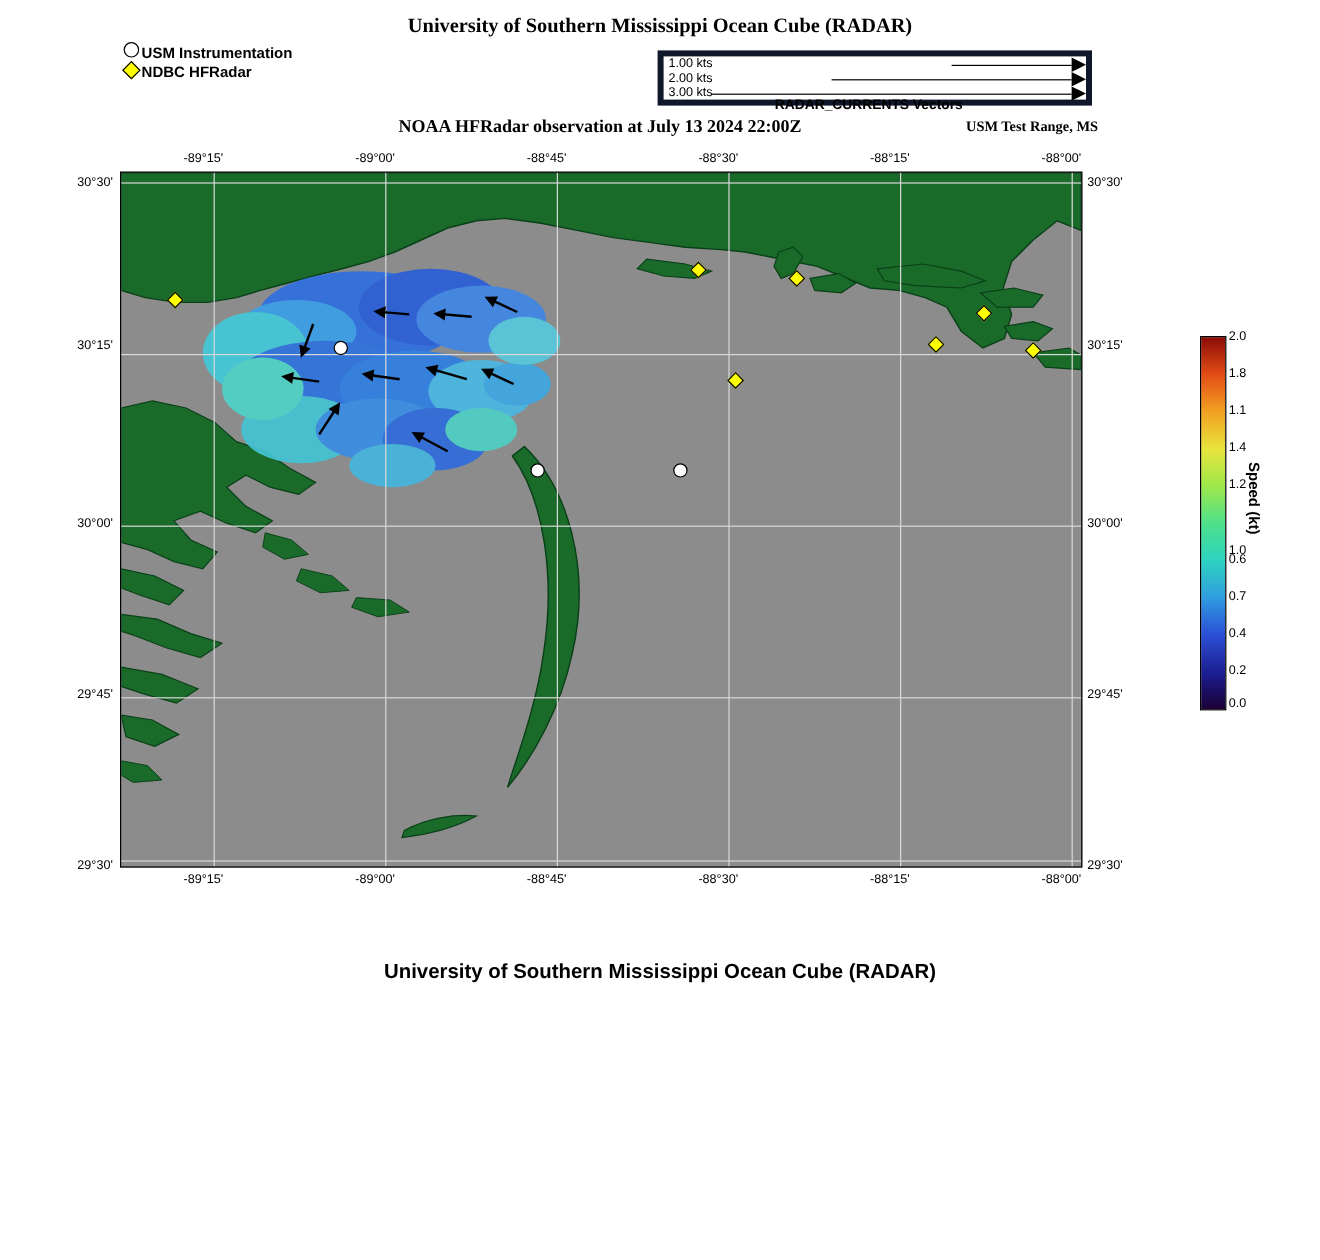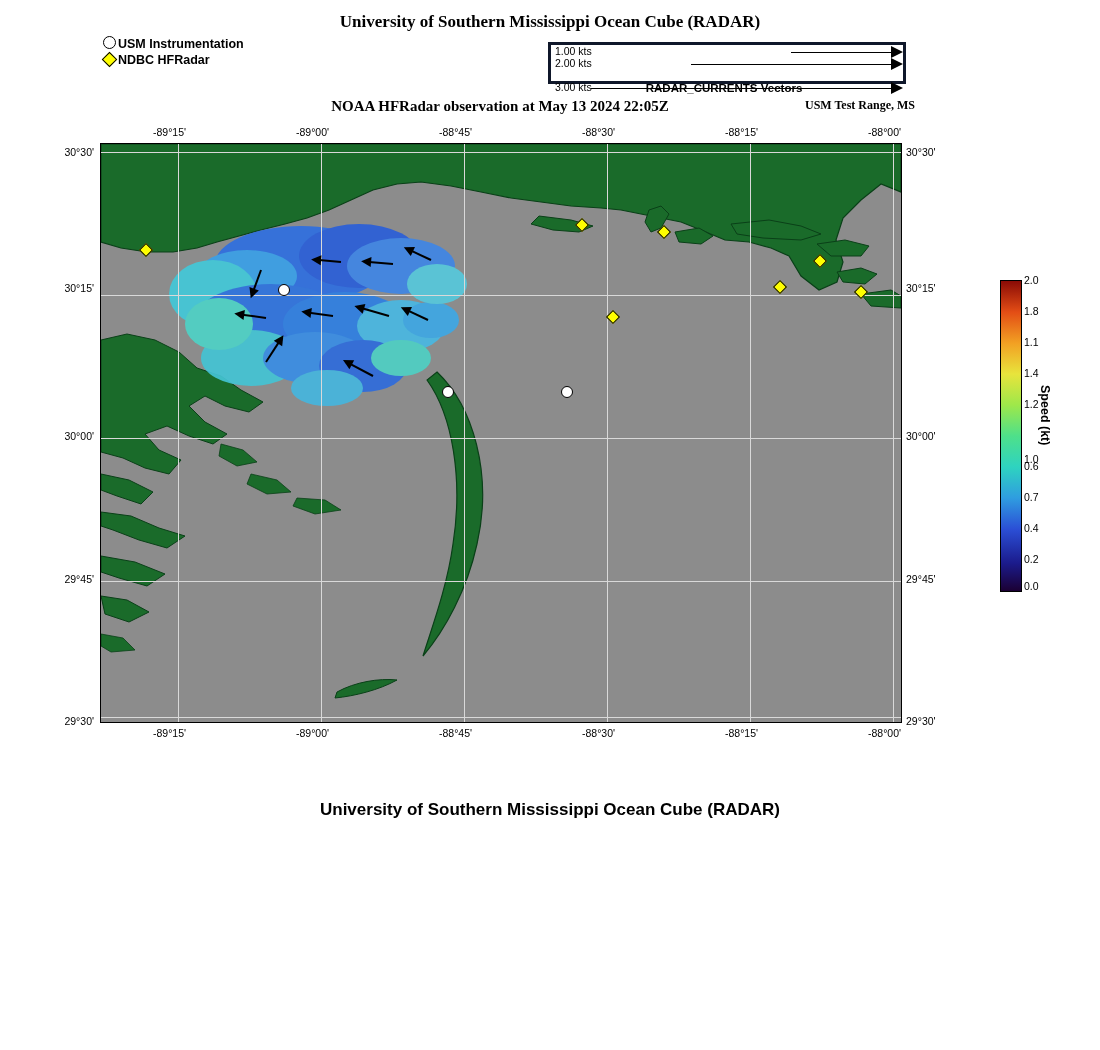--- a/index.html
+++ b/index.html
@@ -69,21 +69,21 @@
     background: #ffff00;
     border: 1.2px solid #000000;
     display: inline-block;
     transform: rotate(45deg);
   }
 
   
   #vector-key {
     left: 548px; top: 42px;
     width: 352px; height: 36px;
-    border: 3px solid #0f172a;
+    border: 5px solid #0f172a;
     background: #ffffff;
   }
   .vkey-row { position: absolute; left: 0; width: 352px; height: 12px; }
   .vkey-label {
     position: absolute; left: 4px; top: -1px;
     font-size: 10.5px;
     font-family: "Liberation Sans", sans-serif;
   }
   .vkey-line {
     position: absolute;
@@ -201,21 +201,21 @@
     font-family: "Liberation Sans", sans-serif;
     transform: rotate(90deg);
     transform-origin: left top;
     white-space: nowrap;
   }
 </style>
 </head>
 <body>
 
 <div class="abs" id="main-title">University of Southern Mississippi Ocean Cube (RADAR)</div>
-<div class="abs" id="sub-title">NOAA HFRadar observation at May 13 2024 22:05Z</div>
+<div class="abs" id="sub-title">NOAA HFRadar observation at July 13 2024 22:00Z</div>
 <div class="abs" id="range-label">USM Test Range, MS</div>
 <div class="abs" id="bottom-title">University of Southern Mississippi Ocean Cube (RADAR)</div>
 
 <div class="abs" id="map-legend">
   <div class="legend-row">
     <span class="legend-sym"><span class="circle-sym"></span></span>
     <span class="legend-txt">USM Instrumentation</span>
   </div>
   <div class="legend-row">
     <span class="legend-sym"><span class="diamond-sym"></span></span>
@@ -227,21 +227,21 @@
   <div class="vkey-row" style="top:1px;">
     <span class="vkey-label">1.00 kts</span>
     <span class="vkey-line" style="left:240px; width:100px;"></span>
     <span class="vkey-head" style="left:340px;"></span>
   </div>
   <div class="vkey-row" style="top:13px;">
     <span class="vkey-label">2.00 kts</span>
     <span class="vkey-line" style="left:140px; width:200px;"></span>
     <span class="vkey-head" style="left:340px;"></span>
   </div>
-  <div class="vkey-row" style="top:25px;margin-top:12px;">
+  <div class="vkey-row" style="top:25px;">
     <span class="vkey-label">3.00 kts</span>
     <span class="vkey-line" style="left:40px; width:300px;"></span>
     <span class="vkey-head" style="left:340px;"></span>
   </div>
 </div>
 <div class="abs" id="vector-key-caption">RADAR_CURRENTS Vectors</div>
 
 <div class="tick-lbl tick-top" style="left:153px;">-89°15'</div>
 <div class="tick-lbl tick-top" style="left:296px;">-89°00'</div>
 <div class="tick-lbl tick-top" style="left:439px;">-88°45'</div>

